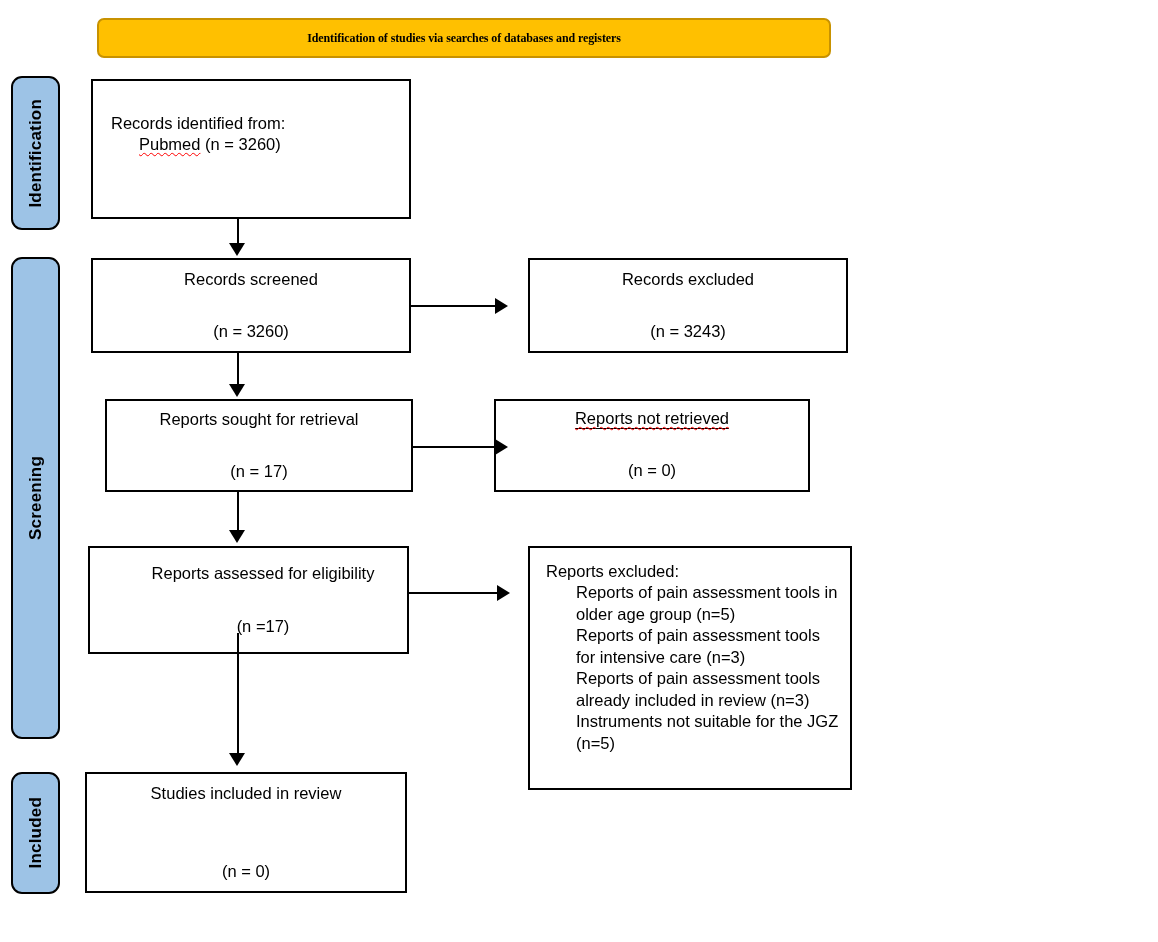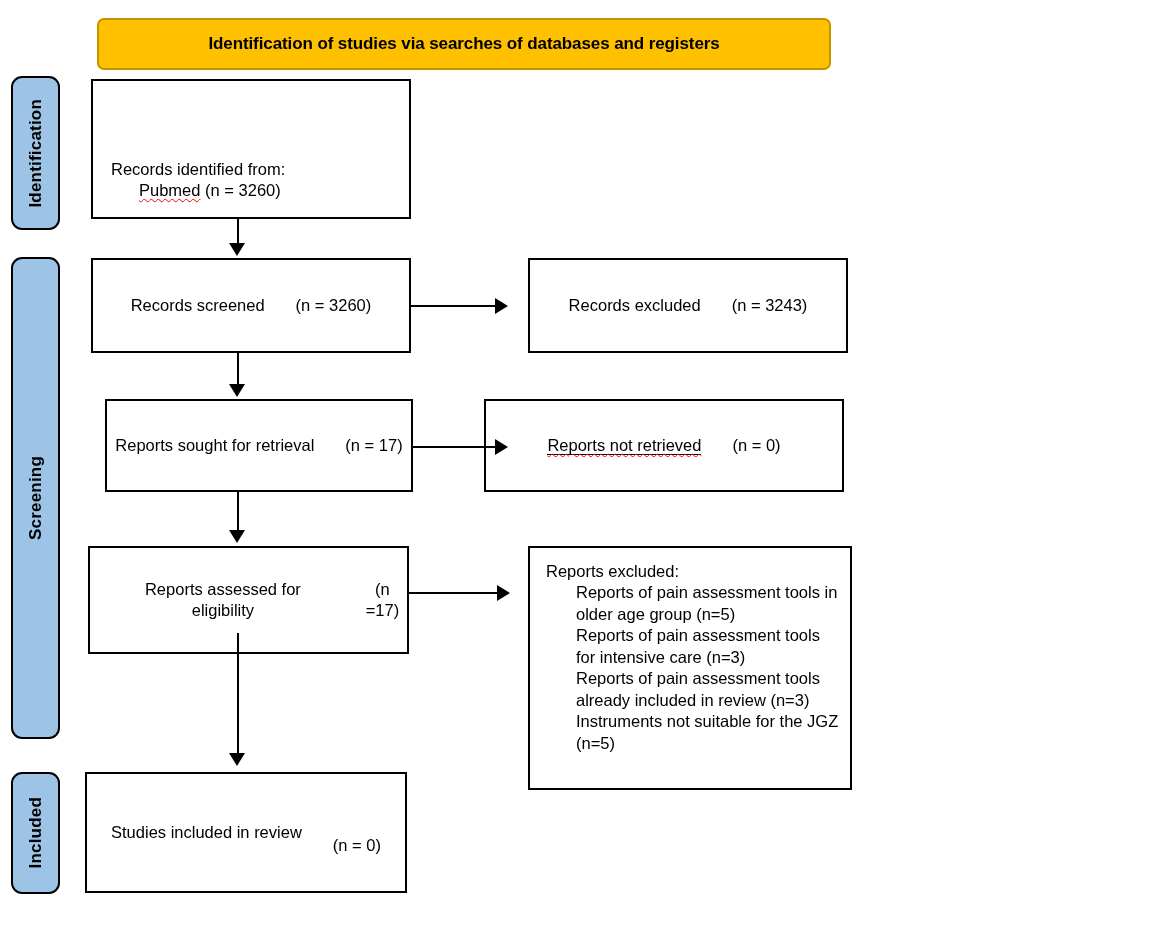--- a/index.html
+++ b/index.html
@@ -19,32 +19,33 @@
     background: #ffffff;
     overflow: hidden;
   }
 
   
   .header-banner {
     position: absolute;
     left: 97px;
     top: 18px;
     width: 734px;
-    height: 52px;
+    height: 40px;
     background: #FFC000;
     border: 2px solid #C89200;
     border-radius: 7px;
     box-sizing: border-box;
     display: flex;
     align-items: center;
     justify-content: center;
     font-weight: bold;
-    font-size: 17px;
+    font-size: 12px;
     letter-spacing: -0.1px;
     color: #000000;
+    font-family: Liberation Serif, serif;
   }
 
   
   .stage-tab {
     position: absolute;
     background: #9DC3E6;
     border: 2.5px solid #000000;
     border-radius: 11px;
     box-sizing: border-box;
     display: flex;
@@ -69,49 +70,49 @@
     position: absolute;
     background: #ffffff;
     border: 2.5px solid #000000;
     box-sizing: border-box;
     font-size: 16.5px;
     line-height: 1.3;
     color: #000000;
   }
   .flow-box.centered {
     display: flex;
-    flex-direction: row;
+    flex-direction: column;
     align-items: center;
     justify-content: center;
     text-align: center;
     gap: 31px;
   }
   .flow-box.lefty {
     display: flex;
     flex-direction: column;
     justify-content: flex-start;
     text-align: left;
     padding: 13px 10px 8px 16px;
   }
 
   .box-identified  { left: 91px;  top: 79px;  width: 320px; height: 140px; }
   .box-screened    { left: 91px;  top: 258px; width: 320px; height: 95px; }
   .box-excluded1   { left: 511px; top: 258px; width: 320px; height: 95px; margin-left: 17px; }
   .box-sought      { left: 105px;  top: 399px; width: 308px; height: 93px; }
-  .box-notretr     { left: 484px; top: 399px; width: 360px; height: 93px; }
+  .box-notretr     { left: 494px; top: 399px; width: 316px; height: 93px; }
   .box-assessed    { left: 88px;  top: 546px; width: 321px; height: 108px; padding-left: 29px; }
   .box-excluded2   { left: 511px; top: 546px; width: 324px; height: 244px; margin-left: 17px; }
   .box-included    { left: 85px;  top: 772px; width: 322px; height: 121px; }
 
   
   .box-identified {
     display: block;
     padding: 32px 10px 0 18px;
   }
-  .id-line1 { display: block; margin-top: 46px; }
+  .id-line1 { display: block; }
   .id-line2 { display: block; padding-left: 28px; }
 
   
   .box-included .inc-line1 { display: block; }
   .box-included .inc-line2 { display: block; margin-top: 26px; }
 
   
   .excl-title { display: block; }
   .excl-item  { display: block; padding-left: 30px; }
 

